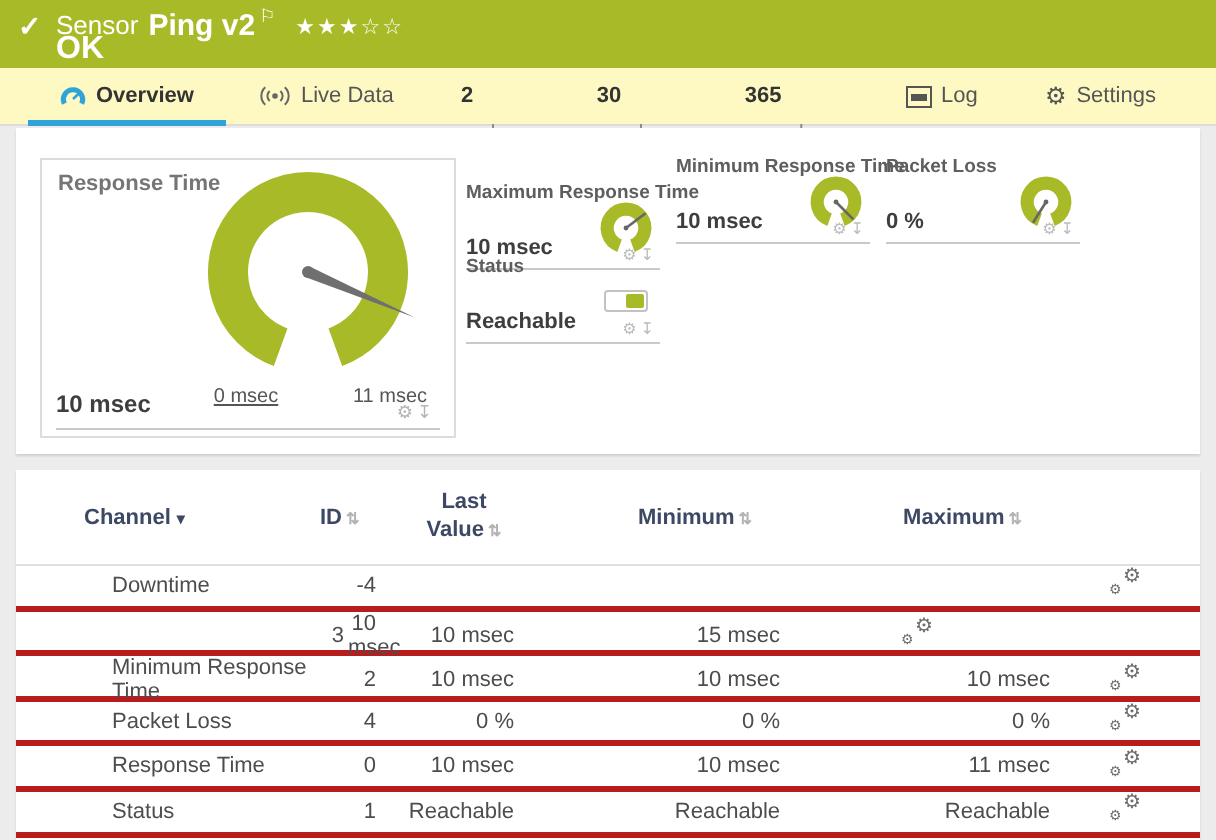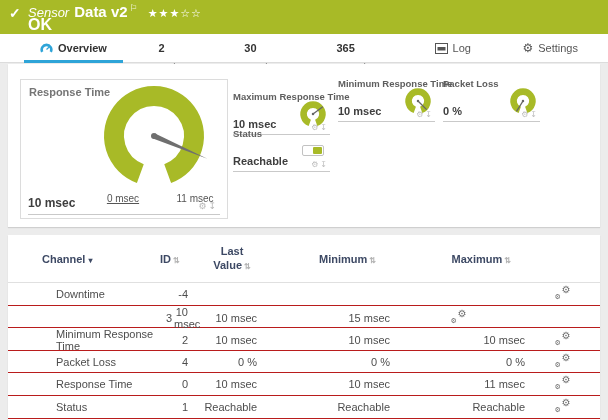--- a/index.html
+++ b/index.html
@@ -3,30 +3,30 @@
 <meta charset="utf-8">
 <style>
   * { margin:0; padding:0; box-sizing:border-box; }
   body { font-family:"Liberation Sans", sans-serif; background:#ececec; }
   .screen { position:relative; width:608px; height:420px; background:#ececec; overflow:hidden; }
 
   
   .topbar { position:absolute; left:0; top:0; width:608px; height:34px; background:#a8ba27; color:#fff; }
   .topbar .check { position:absolute; left:9px; top:5px; font-size:14px; font-weight:bold; }
   .titleline { position:absolute; left:28px; top:3px; white-space:nowrap; }
-  .kind { font-style:italic; font-size:13px; margin-right:5px; }
+  .kind { font-size:13px; margin-right:5px; }
   .sensor-title { font-size:15px; font-weight:bold; }
   .flag { font-size:9px; vertical-align:super; margin-left:2px; }
   .stars { margin-left:10px; font-size:11px; letter-spacing:1px; }
   .okline { position:absolute; left:28px; top:16px; font-size:16px; font-weight:bold; }
 
   
-  .tabs { position:absolute; left:0; top:34px; width:608px; height:29px; background:#ffffff;
+  .tabs { position:absolute; left:0; top:34px; width:608px; height:29px; background:#fef9c3;
           border-bottom:1px solid #dcdcdc; display:flex; align-items:center;
-          justify-content:space-between; padding:0 26px 0 36px; }
+          justify-content:space-between; padding:0 26px 0 26px; }
   .tab { position:relative; height:29px; display:flex; align-items:center; gap:5px;
          font-size:11px; color:#555; cursor:pointer; padding:0 4px; }
   .tab .t-num { font-weight:bold; color:#333; }
   .tab .t-sub { color:#8a8a8a;margin-top:37px; }
   .tab.selected { color:#333; font-weight:bold; }
   .tab.selected::after { content:""; position:absolute; left:-12px; right:-12px; bottom:0; height:3px; background:#2ea4d8; }
   .tab svg { display:block; }
 
   
   .overview { position:absolute; left:8px; top:64px; width:592px; height:163px; background:#fff;
@@ -57,48 +57,56 @@
 
   
   .chan-table { position:absolute; left:8px; top:235px; width:592px; height:194px; background:#fff;
                 box-shadow:0 1px 1px rgba(0,0,0,.12); font-size:11px; }
   .trow { display:grid; grid-template-columns:118px 16px 69px 133px 135px 1fr;
           padding-left:34px; align-items:center; }
   .thead { height:48px; color:#3d4964; font-weight:bold; align-items:center; border-bottom:1px solid #e0e0e0; }
   .trow > div { padding-right:2px; }
   .c-right { text-align:right; }
   .c-center { text-align:center; }
-  .tbody-row { height:22.6px; color:#4d4d4d; border-bottom:1px solid #b91c1c;padding-left:48px; }
+  .tbody-row { height:22.6px; color:#4d4d4d; border-bottom:3px solid #b91c1c;padding-left:48px; }
   .sort { font-size:8px; color:#b3b3b3; margin-left:2px; }
   .caret { font-size:8px; color:#3d4964; margin-left:3px; }
   .lastval-head { display:inline-block; width:42px; text-align:center; line-height:1.2;margin-left:35px; }
   .gearset { position:relative; display:inline-block; width:16px; height:14px; color:#6e6e6e; }
   .gearset .g-big { position:absolute; right:0; top:-2px; font-size:10px; }
   .gearset .g-small { position:absolute; left:0; bottom:-1px; font-size:7px; }
 </style>
 </head>
 <body>
 
 <div class="screen">
 
   <div class="topbar">
     <span class="check">✓</span>
     <div class="titleline">
-      <span class="kind">Sensor</span><span class="sensor-title">Data v2</span><span class="flag">⚐</span><span class="stars"><span>★★★</span><span>☆☆</span></span>
+      <span class="kind">Sensor</span><span class="sensor-title">Ping v2</span><span class="flag">⚐</span><span class="stars"><span>★★★</span><span>☆☆</span></span>
     </div>
     <div class="okline">OK</div>
   </div>
 
   <div class="tabs">
     <div class="tab selected">
       <svg width="13" height="13" viewBox="0 0 13 13">
         <path d="M 2.2 9.8 A 4.8 4.8 0 1 1 10.8 9.8" fill="none" stroke="#2ea4d8" stroke-width="2.6"></path>
         <line x1="6.5" y1="7.5" x2="9.6" y2="4.6" stroke="#2ea4d8" stroke-width="1.3"></line>
       </svg>
       <span>Overview</span>
+    </div>
+    <div class="tab">
+      <svg width="15" height="12" viewBox="0 0 15 12">
+        <circle cx="7.5" cy="6" r="1.4" fill="#666"></circle>
+        <path d="M 4.8 3.5 A 3.4 3.4 0 0 0 4.8 8.5 M 10.2 3.5 A 3.4 3.4 0 0 1 10.2 8.5" fill="none" stroke="#666" stroke-width="1"></path>
+        <path d="M 2.6 1.6 A 6 6 0 0 0 2.6 10.4 M 12.4 1.6 A 6 6 0 0 1 12.4 10.4" fill="none" stroke="#666" stroke-width="1"></path>
+      </svg>
+      <span>Live Data</span>
     </div>
     <div class="tab">
       <span class="t-num">2</span>
       <span class="t-sub">days</span>
     </div>
     <div class="tab">
       <span class="t-num">30</span>
       <span class="t-sub">days</span>
     </div>
     <div class="tab">

